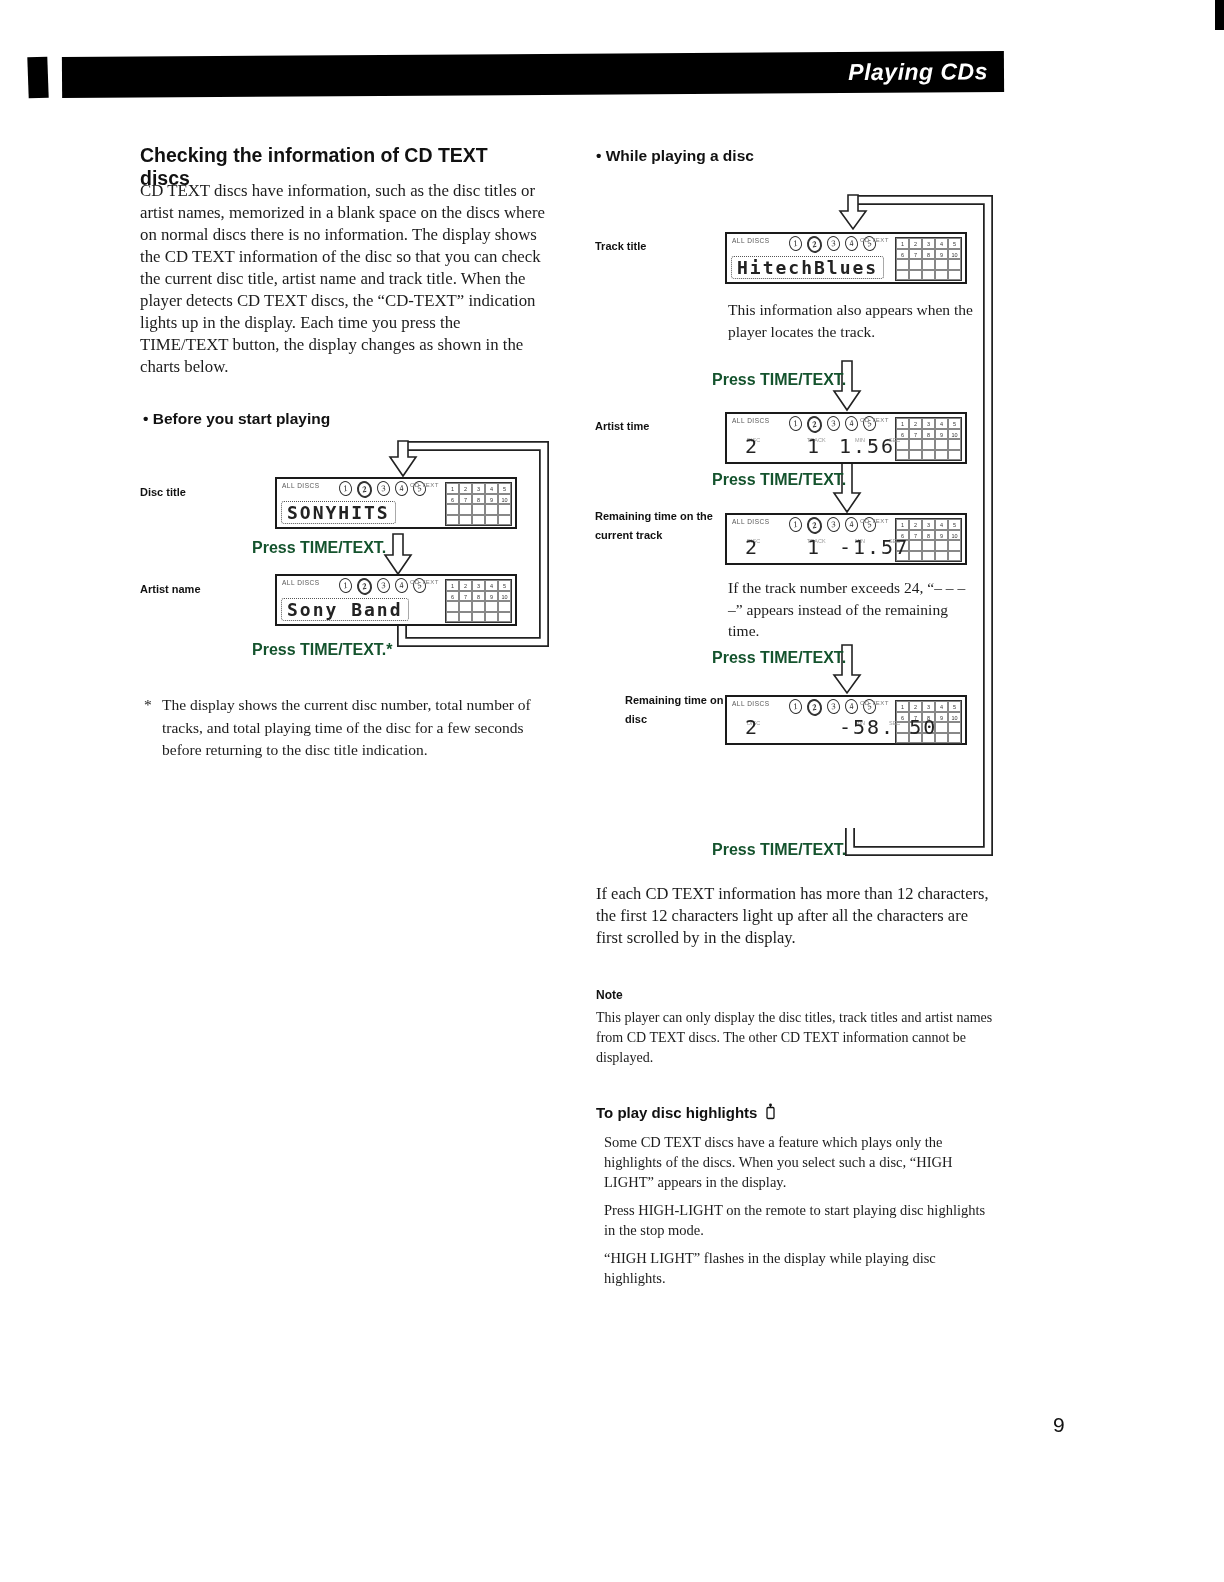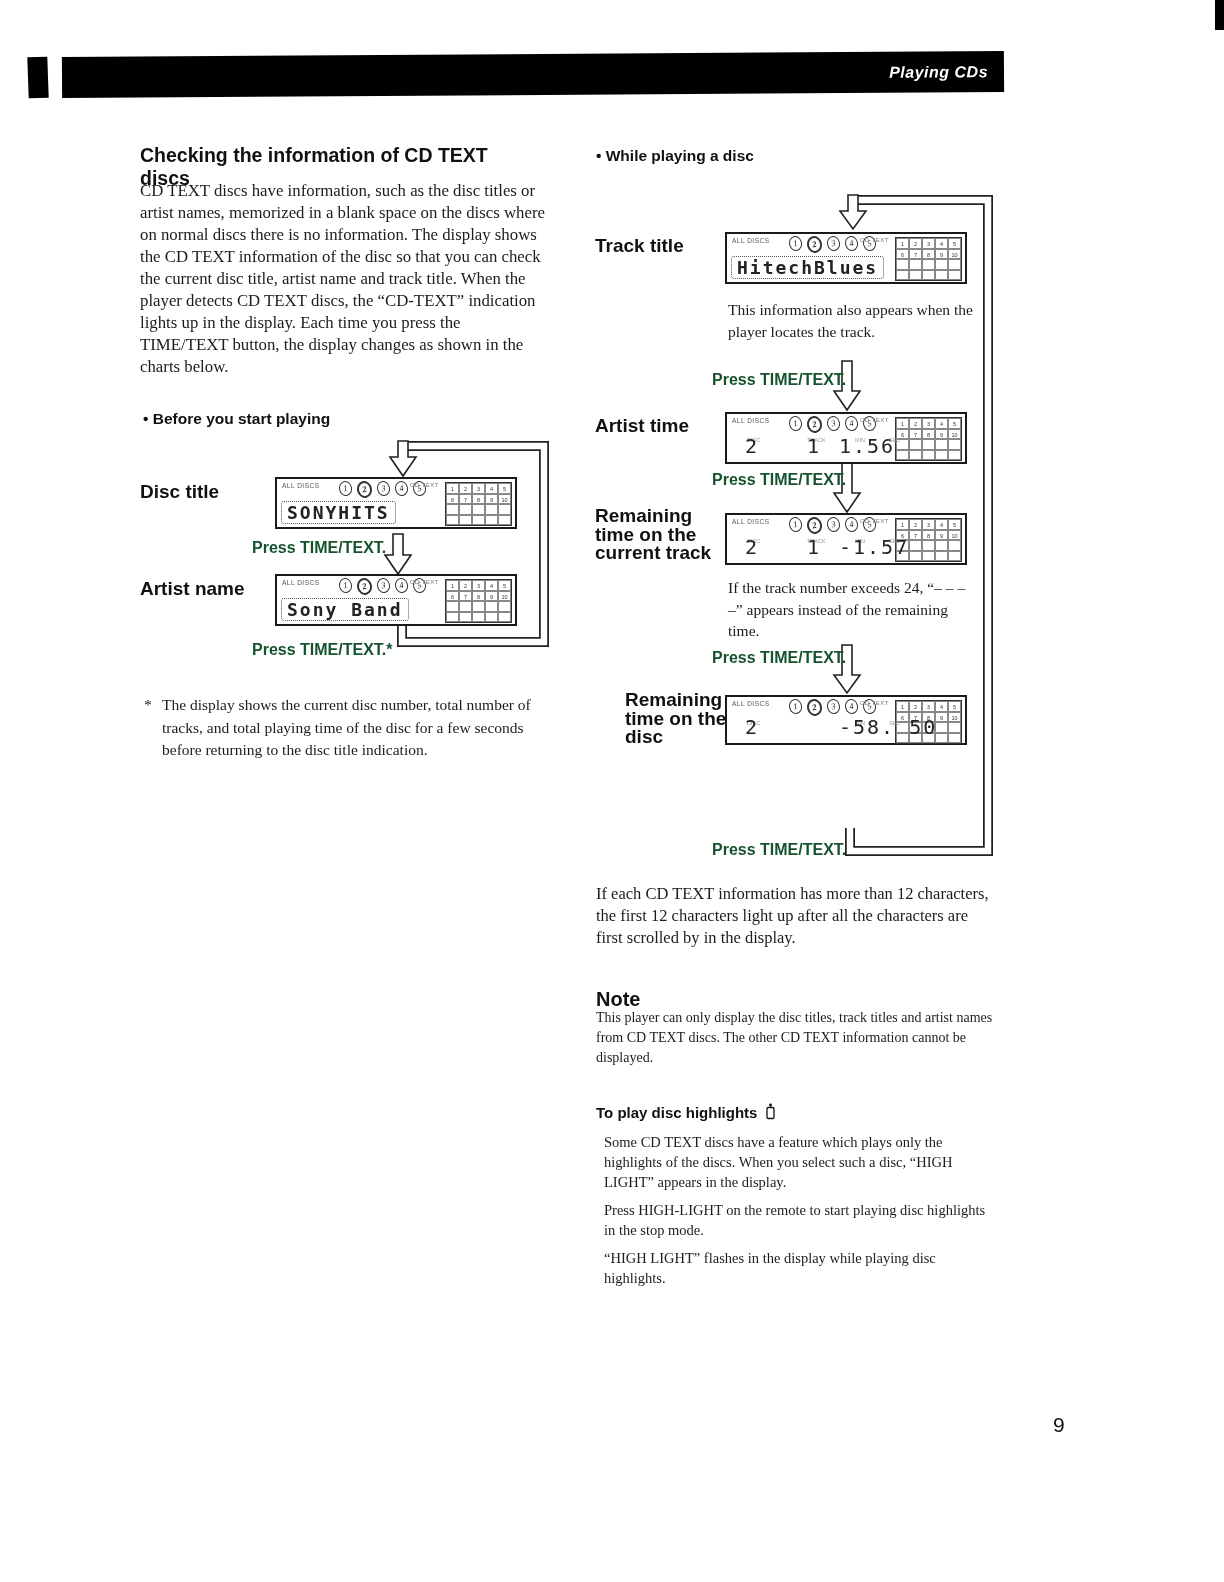--- a/index.html
+++ b/index.html
@@ -5,30 +5,30 @@
   html,body{margin:0;padding:0;background:#e8e8e8;}
   .page{position:relative;width:1224px;height:1582px;background:#ffffff;overflow:hidden;
         font-family:"Liberation Serif",serif;color:#1c1c1c;}
   .abs{position:absolute;}
 
   
   .corner-strip{position:absolute;left:1215px;top:0;width:9px;height:30px;background:#000;}
   .left-tab{position:absolute;left:28px;top:57px;width:20px;height:41px;background:#000;transform:rotate(-2deg);}
   .header-bar{position:absolute;left:62px;top:54px;width:942px;height:41px;background:#000;transform:rotate(-0.35deg);
               display:flex;align-items:center;justify-content:flex-end;padding-right:16px;box-sizing:border-box;}
-  .header-title{font-family:"Liberation Sans",sans-serif;font-style:italic;font-weight:bold;font-size:16px;color:#fff;letter-spacing:.5px;}
+  .header-title{font-family:"Liberation Sans",sans-serif;font-style:italic;font-weight:bold;font-size:23px;color:#fff;letter-spacing:.5px;}
 
   
   .h1{font-family:"Liberation Sans",sans-serif;font-weight:bold;font-size:19.5px;color:#111;}
   .body-text{font-size:16.8px;line-height:22px;}
   .bullet-head{font-family:"Liberation Sans",sans-serif;font-weight:bold;font-size:15.5px;color:#111;}
-  .diagram-label{font-family:"Liberation Sans",sans-serif;font-weight:bold;font-size:19px;line-height:18.5px;color:#111;}
+  .diagram-label{font-family:"Liberation Sans",sans-serif;font-weight:bold;font-size:11px;line-height:18.5px;color:#111;}
   .press{font-family:"Liberation Sans",sans-serif;font-weight:bold;font-size:16px;color:#14532d;}
   .caption{font-size:15.5px;line-height:21.5px;}
-  .small-head{font-family:"Liberation Sans",sans-serif;font-weight:bold;font-size:20px;color:#111;}
+  .small-head{font-family:"Liberation Sans",sans-serif;font-weight:bold;font-size:12px;color:#111;}
   .small-body{font-size:14px;line-height:20px;}
   .hl-body{font-size:14.5px;line-height:20px;}
   .hl-body p{margin:8px;}
   .footnote{font-size:15.5px;line-height:22.5px;}
   .page-num{font-family:"Liberation Sans",sans-serif;font-size:21px;color:#111;}
 
   
   .display-box{position:absolute;width:242px;height:52px;border:2px solid #1a1a1a;background:#fff;box-sizing:border-box;}
   .db-alldiscs{position:absolute;left:5px;top:3px;font-family:"Liberation Sans",sans-serif;font-size:6.5px;letter-spacing:.5px;color:#555;}
   .db-cdtext{position:absolute;right:76px;top:3px;font-family:"Liberation Sans",sans-serif;font-size:6px;letter-spacing:.5px;color:#777;}

